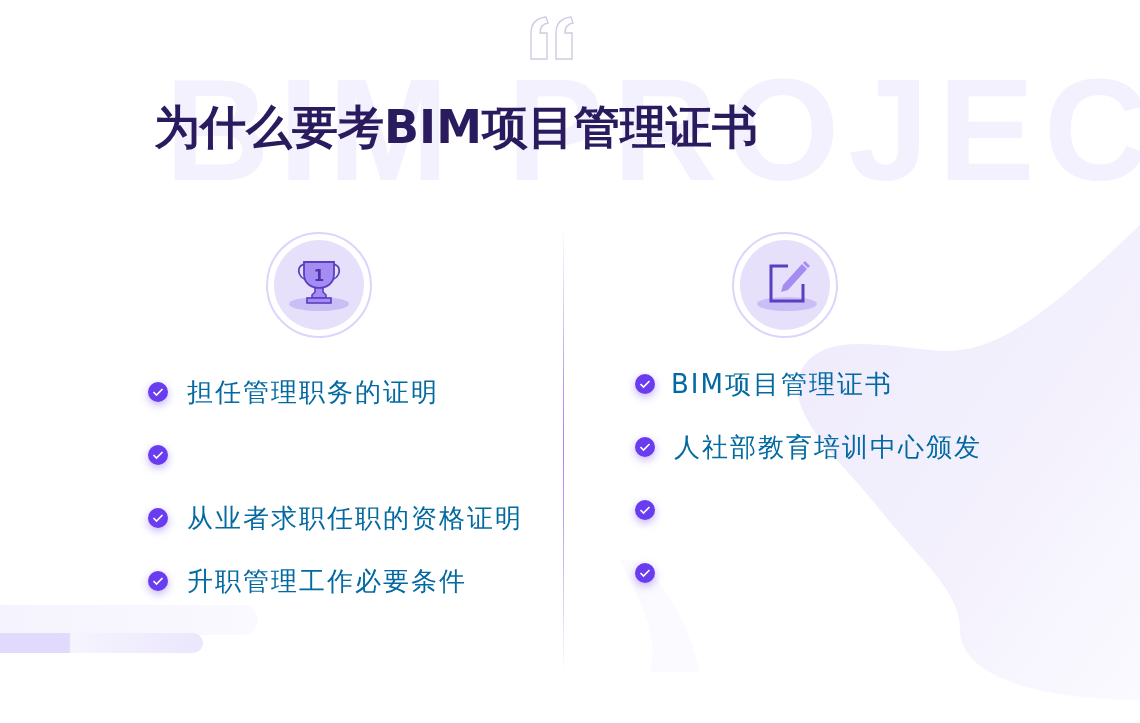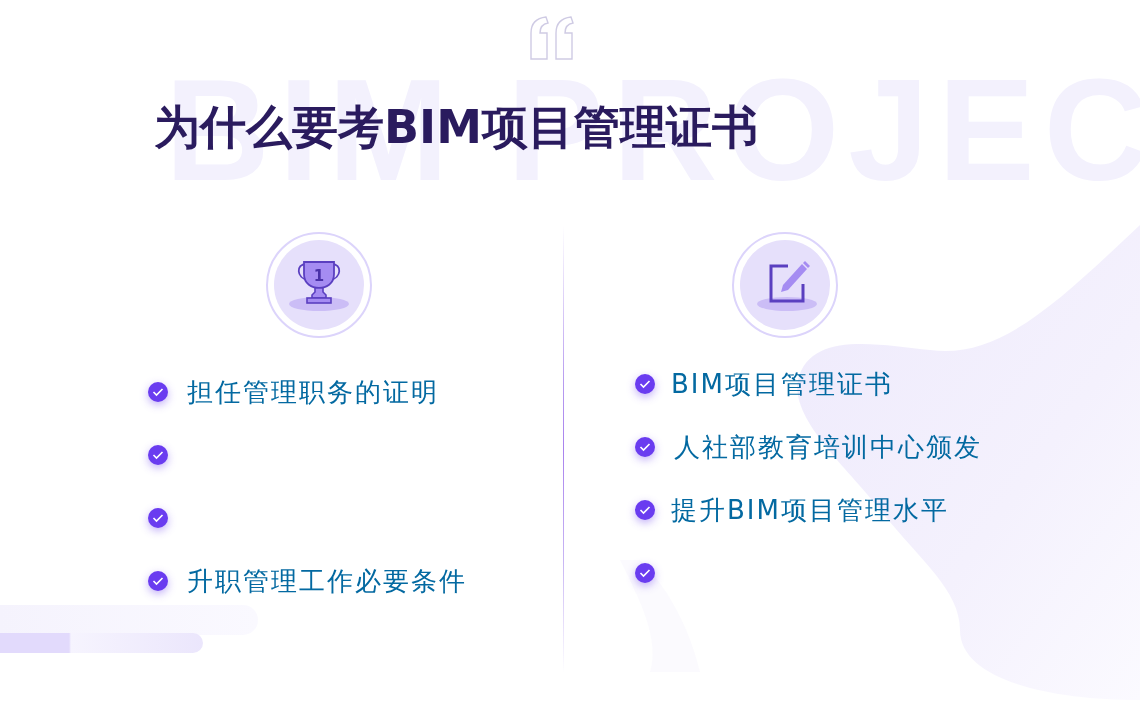--- a/index.html
+++ b/index.html
@@ -86,20 +86,21 @@
           <path d="M1.5 5 L4.5 8 L10.5 2" fill="none" stroke="#fff" stroke-width="1.6"></path>
         </svg>
       </span>
   </li>
   <li>
     <span class="check">
         <svg width="12" height="10" viewBox="0 0 12 10">
           <path d="M1.5 5 L4.5 8 L10.5 2" fill="none" stroke="#fff" stroke-width="1.6"></path>
         </svg>
       </span>
+    <span class="item-text">从业者求职任职的资格证明</span>
   </li>
   <li>
     <span class="check">
         <svg width="12" height="10" viewBox="0 0 12 10">
           <path d="M1.5 5 L4.5 8 L10.5 2" fill="none" stroke="#fff" stroke-width="1.6"></path>
         </svg>
       </span>
     <span class="item-text">升职管理工作必要条件</span>
   </li>
 </ul>
@@ -120,21 +121,20 @@
         </svg>
       </span>
     <span class="item-text" style="">人社部教育培训中心颁发</span>
   </li>
   <li>
     <span class="check">
         <svg width="12" height="10" viewBox="0 0 12 10">
           <path d="M1.5 5 L4.5 8 L10.5 2" fill="none" stroke="#fff" stroke-width="1.6"></path>
         </svg>
       </span>
-    <span class="item-text" style="margin-left:16px;">提升BIM项目管理水平</span>
   </li>
   <li>
     <span class="check">
         <svg width="12" height="10" viewBox="0 0 12 10">
           <path d="M1.5 5 L4.5 8 L10.5 2" fill="none" stroke="#fff" stroke-width="1.6"></path>
         </svg>
       </span>
   </li>
 </ul>
 

